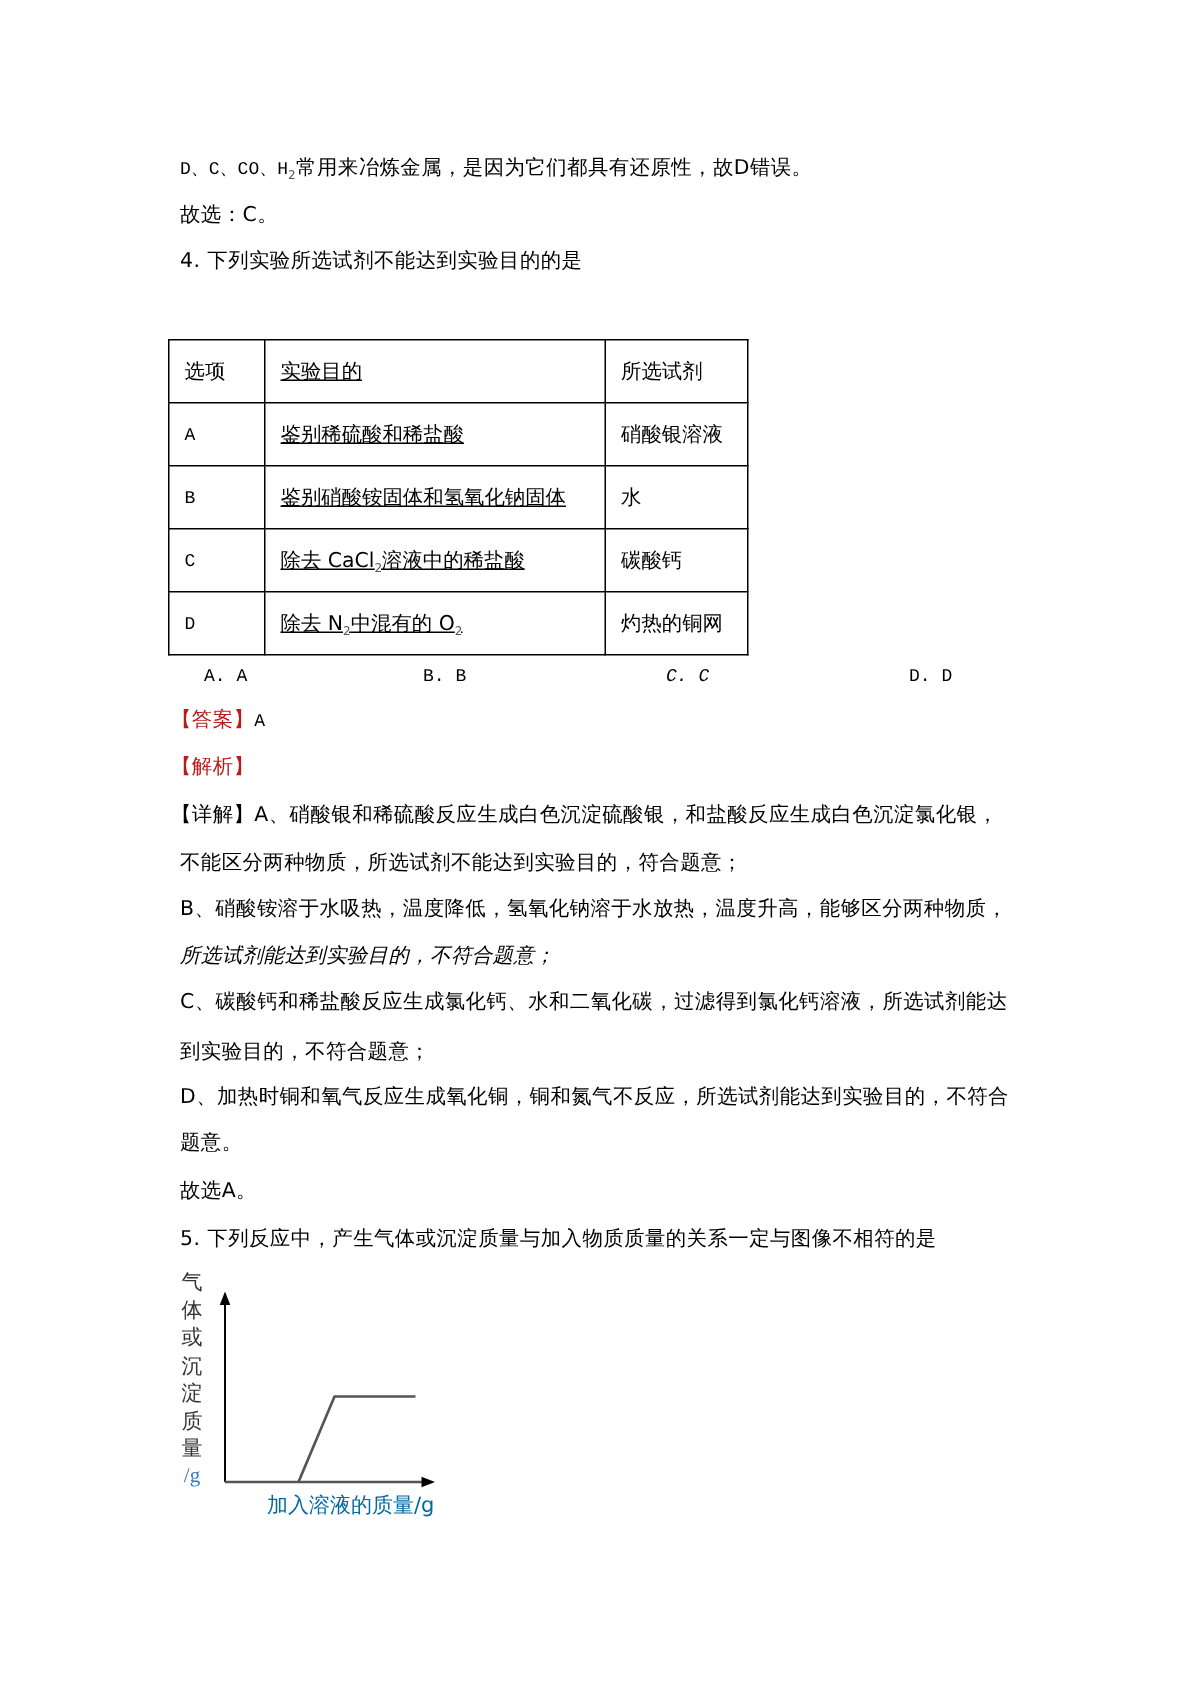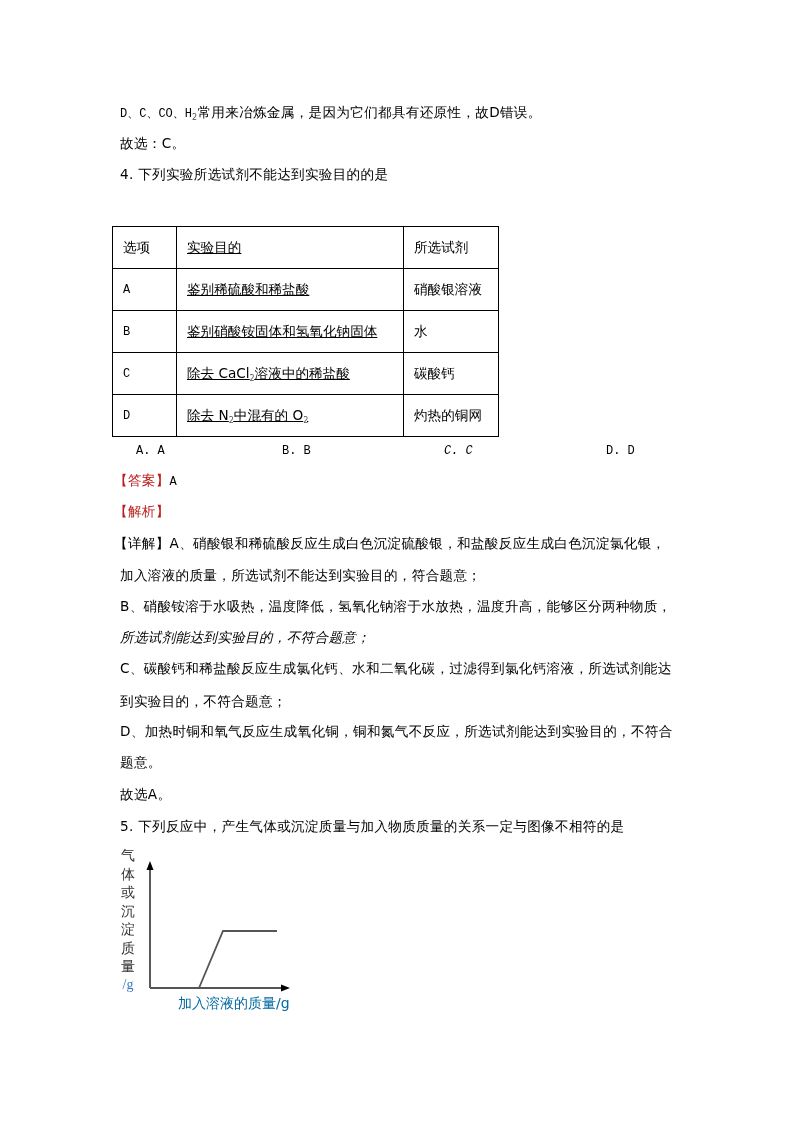--- a/index.html
+++ b/index.html
@@ -143,21 +143,21 @@
 <div class="line" style="top:471px; left:114px;">
   <span class="blue">【答案】</span><span class="latin">A</span>
 </div>
 <div class="line" style="top:502px; left:114px;">
   <span class="blue">【解析】</span>
 </div>
 
 <div class="line" style="top:534px; left:114px;">
   <span>【详解】</span><span>A、硝酸银和稀硫酸反应生成白色沉淀硫酸银，和盐酸反应生成白色沉淀氯化银，</span>
 </div>
-<div class="line" style="top:566px;">加入溶液的质量，所选试剂不能达到实验目的，符合题意；</div>
+<div class="line" style="top:566px;">不能区分两种物质，所选试剂不能达到实验目的，符合题意；</div>
 <div class="line" style="top:597px;">B、硝酸铵溶于水吸热，温度降低，氢氧化钠溶于水放热，温度升高，能够区分两种物质，</div>
 <div class="line" style="top:628px;font-style:italic;">所选试剂能达到实验目的，不符合题意；</div>
 <div class="line" style="top:659px;">C、碳酸钙和稀盐酸反应生成氯化钙、水和二氧化碳，过滤得到氯化钙溶液，所选试剂能达</div>
 <div class="line" style="top:692px;">到实验目的，不符合题意；</div>
 <div class="line" style="top:722px;">D、加热时铜和氧气反应生成氧化铜，铜和氮气不反应，所选试剂能达到实验目的，不符合</div>
 <div class="line" style="top:753px;">题意。</div>
 <div class="line" style="top:785px;">故选A。</div>
 
 <div class="line" style="top:817px;">5. 下列反应中，产生气体或沉淀质量与加入物质质量的关系一定与图像不相符的是</div>
 

